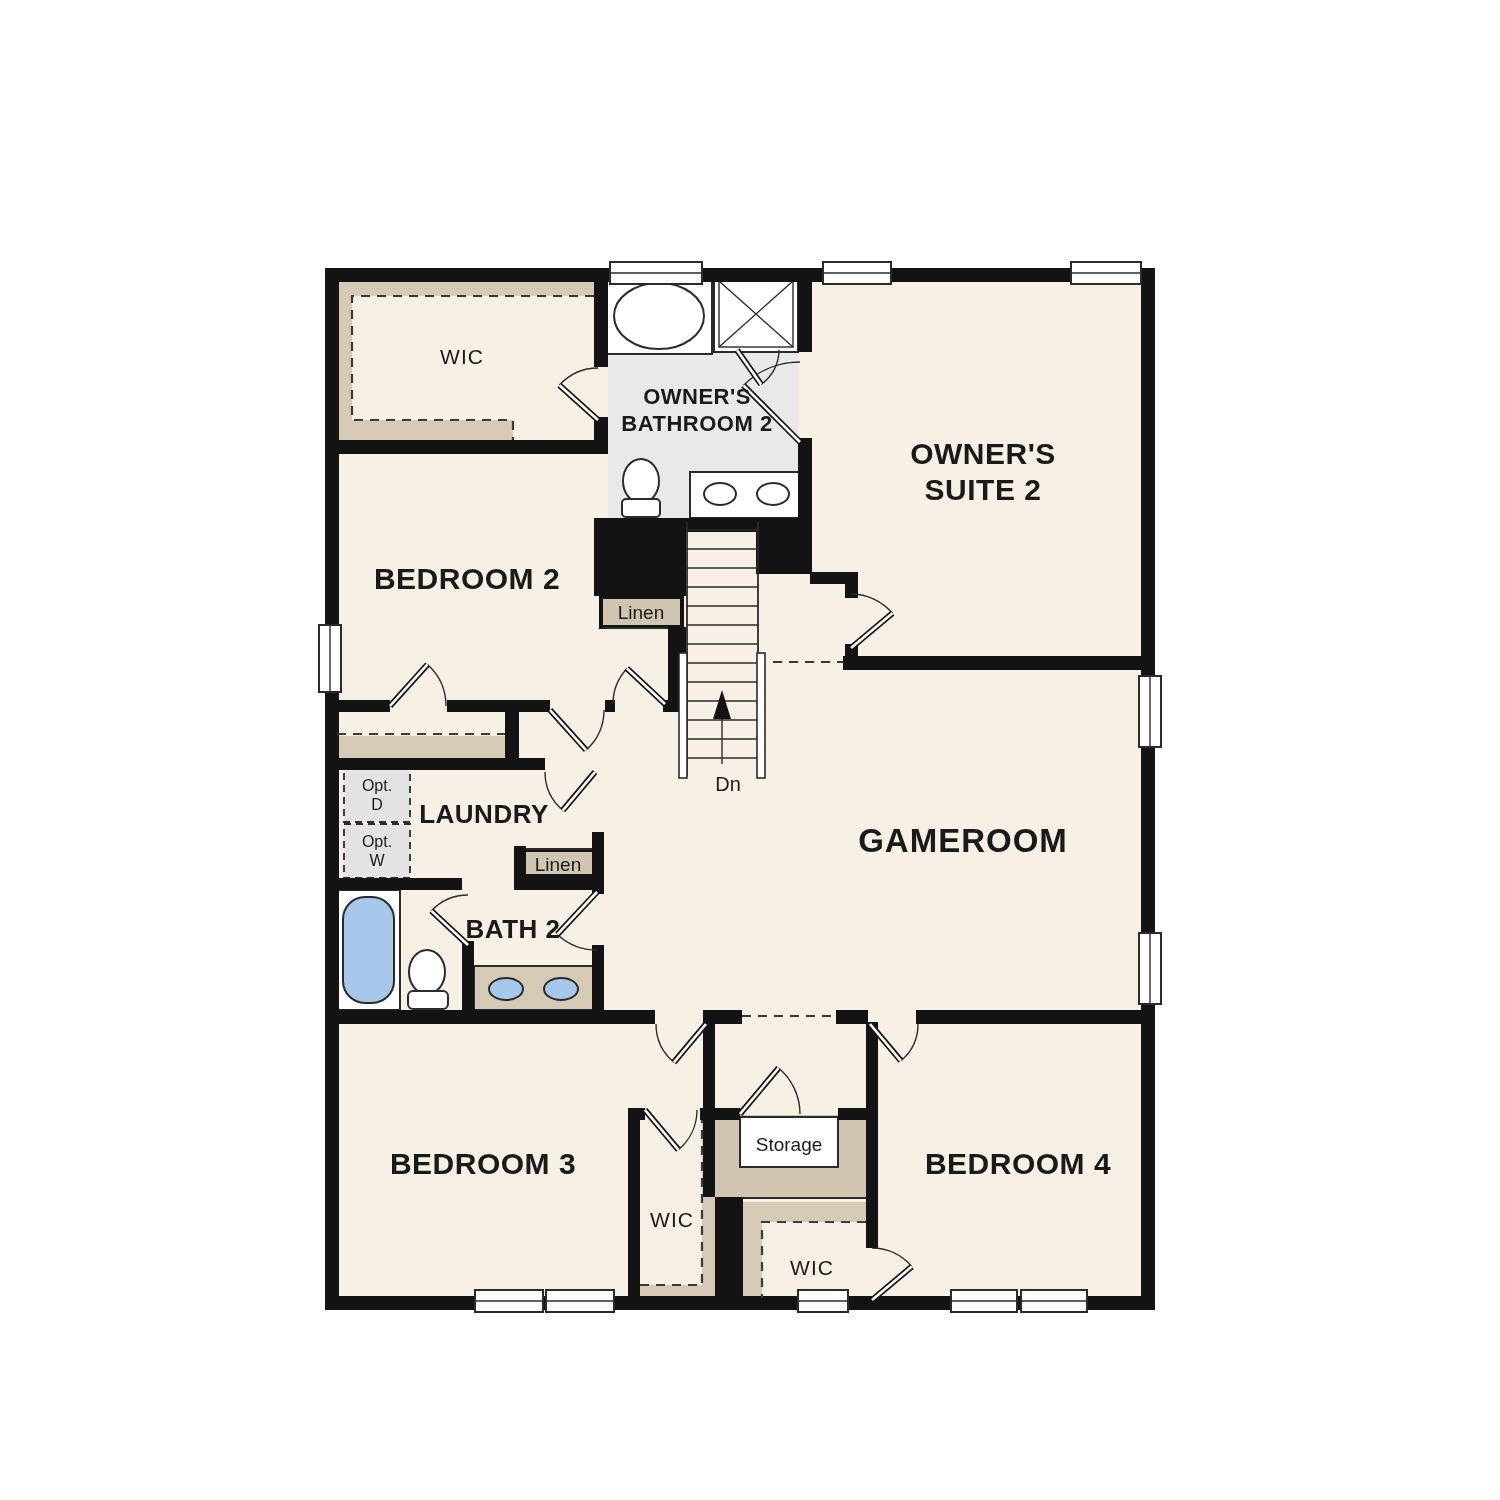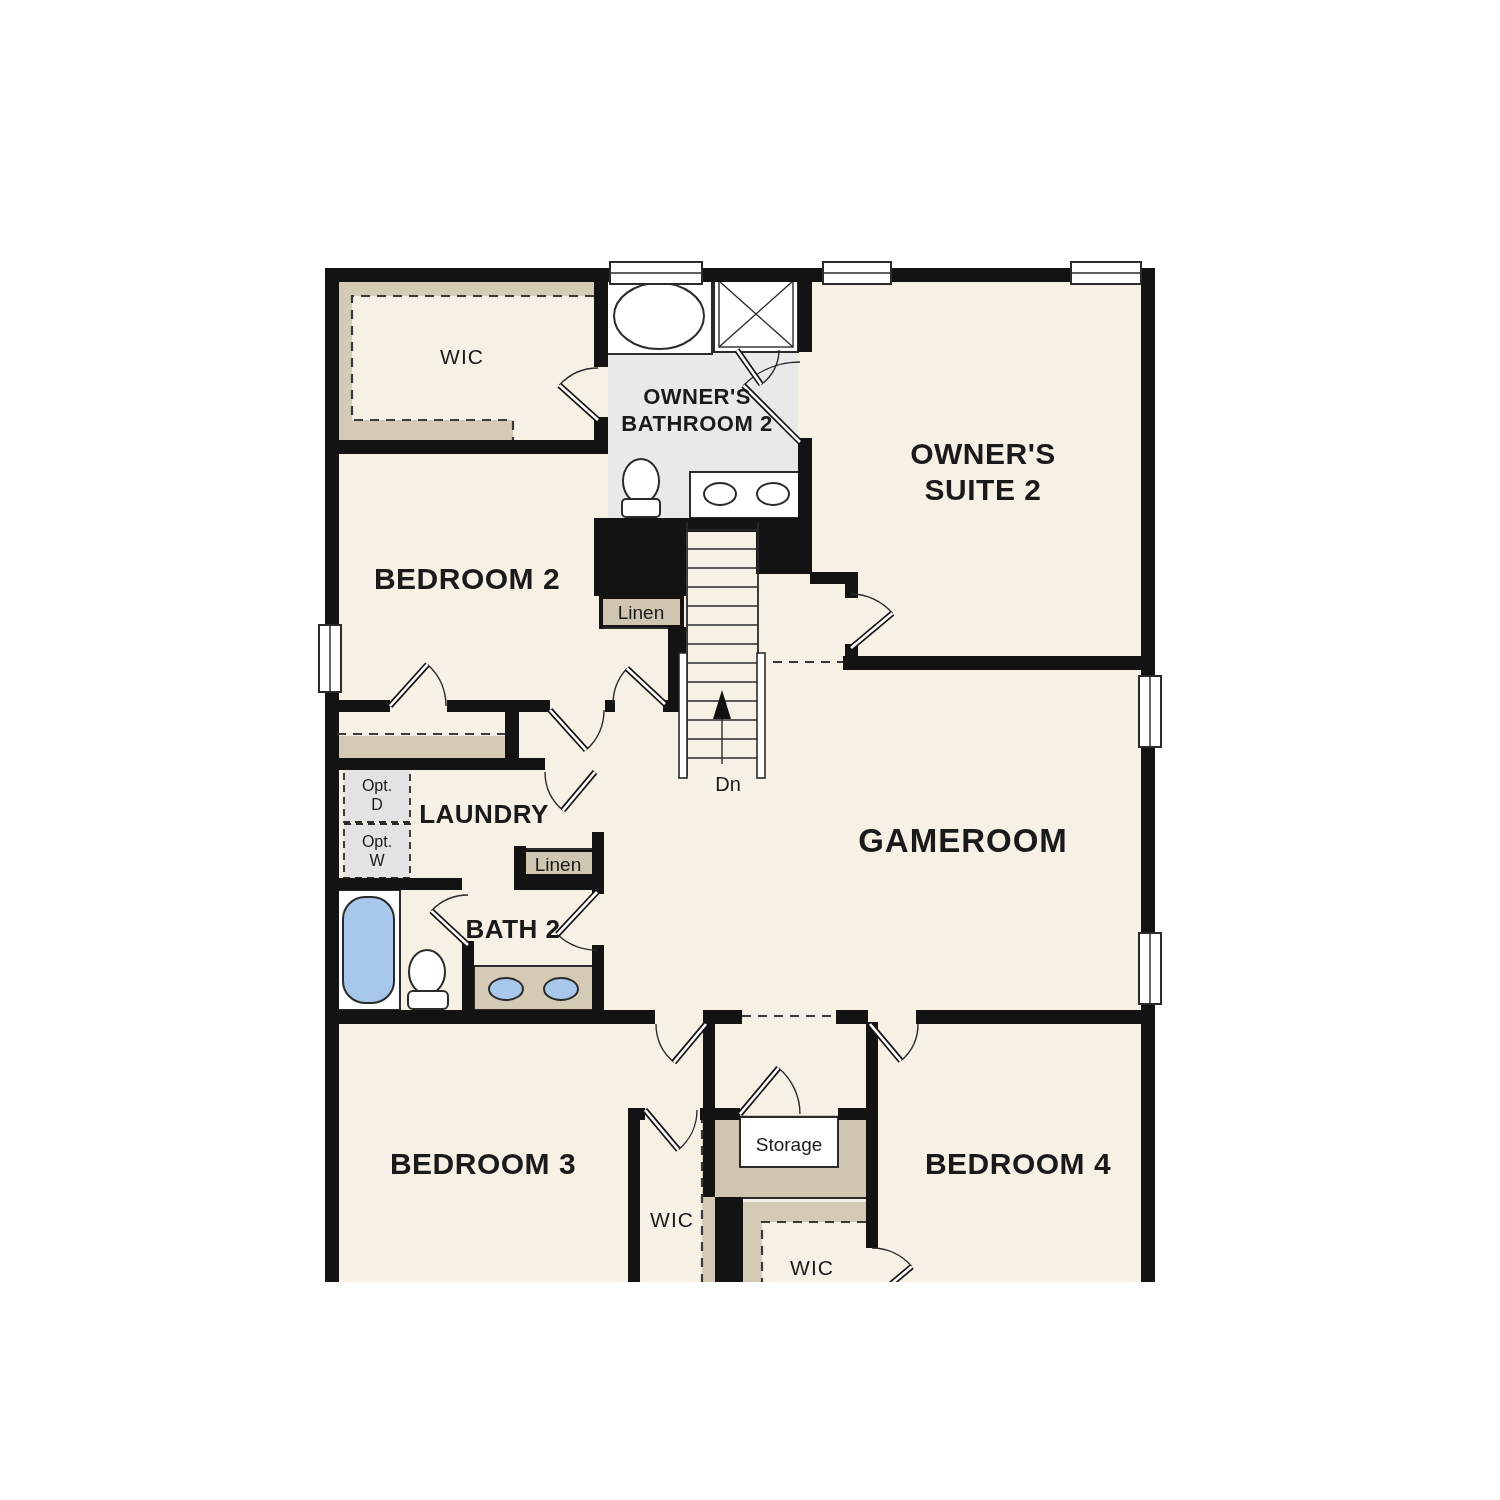--- a/index.html
+++ b/index.html
@@ -1,21 +1,21 @@
 <!DOCTYPE html>
 <html style="--floor: #f7f0e5; --shelf-tan: #d4cab6; --closet-tan: #cfc5b0; --bathroom-gray: #e9e9e9; --appliance-gray: #e3e3e3; --fixture-blue: #a7c8ea; --wall: #131313; --text: #1a1a1a;"><head>
 <meta charset="utf-8">
 <style>
   :root{
     --floor:#f7f0e5; --shelf-tan:#d4cab6; --closet-tan:#cfc5b0;
     --bathroom-gray:#e9e9e9; --appliance-gray:#e3e3e3;
     --fixture-blue:#a7c8ea; --wall:#131313; --text:#1a1a1a;
   }
   html,body{margin:0;padding:0;background:#ffffff;}
-  .page{width:1500px;height:1282px;background:#fff;position:relative;}
+  .page{width:1500px;height:1500px;background:#fff;position:relative;}
   svg{display:block;}
   .floor{fill:var(--floor);}
   .gray{fill:var(--bathroom-gray);}
   .tan{fill:var(--shelf-tan);}
   .tan2{fill:var(--closet-tan);}
   .wall{fill:var(--wall);}
   .wht{fill:#ffffff;stroke:#2b2b2b;stroke-width:2;}
   .cnt{fill:var(--shelf-tan);stroke:#2b2b2b;stroke-width:2;}
   .blue{fill:var(--fixture-blue);stroke:#2b2b2b;stroke-width:2;}
   .thin{stroke:#2b2b2b;stroke-width:1.8;fill:none;}

